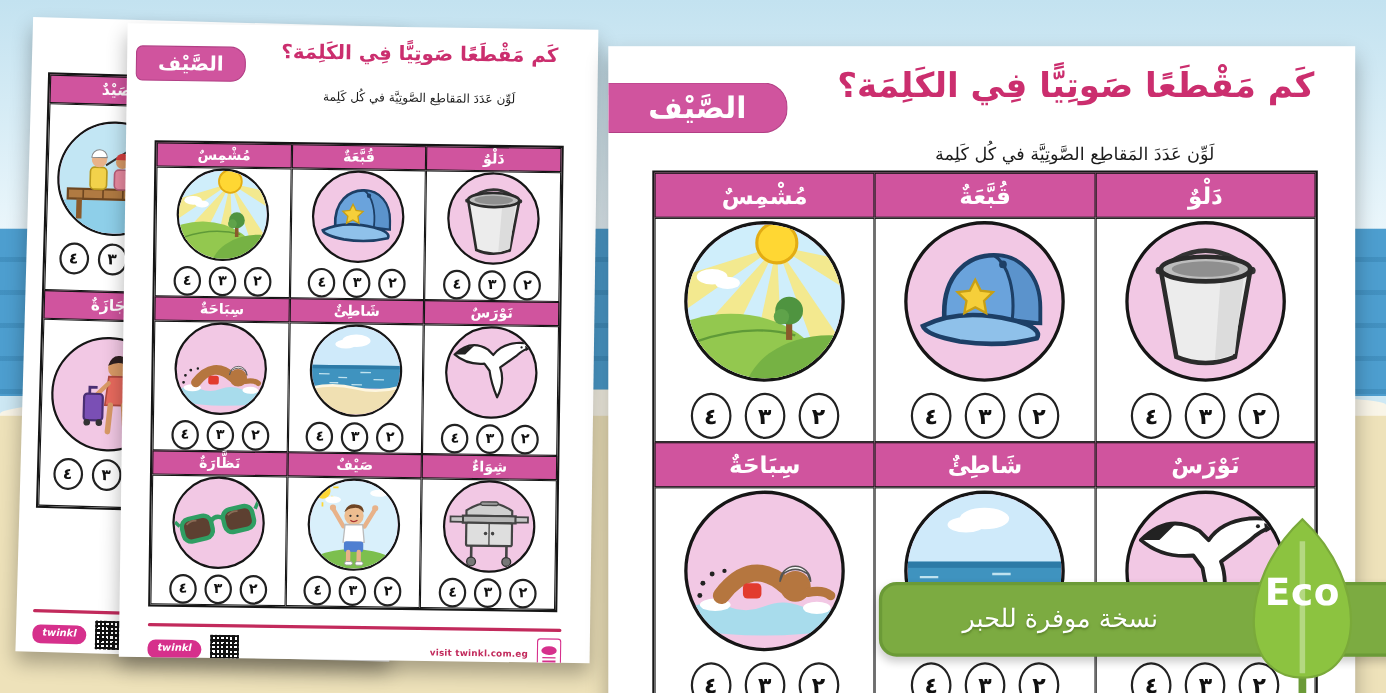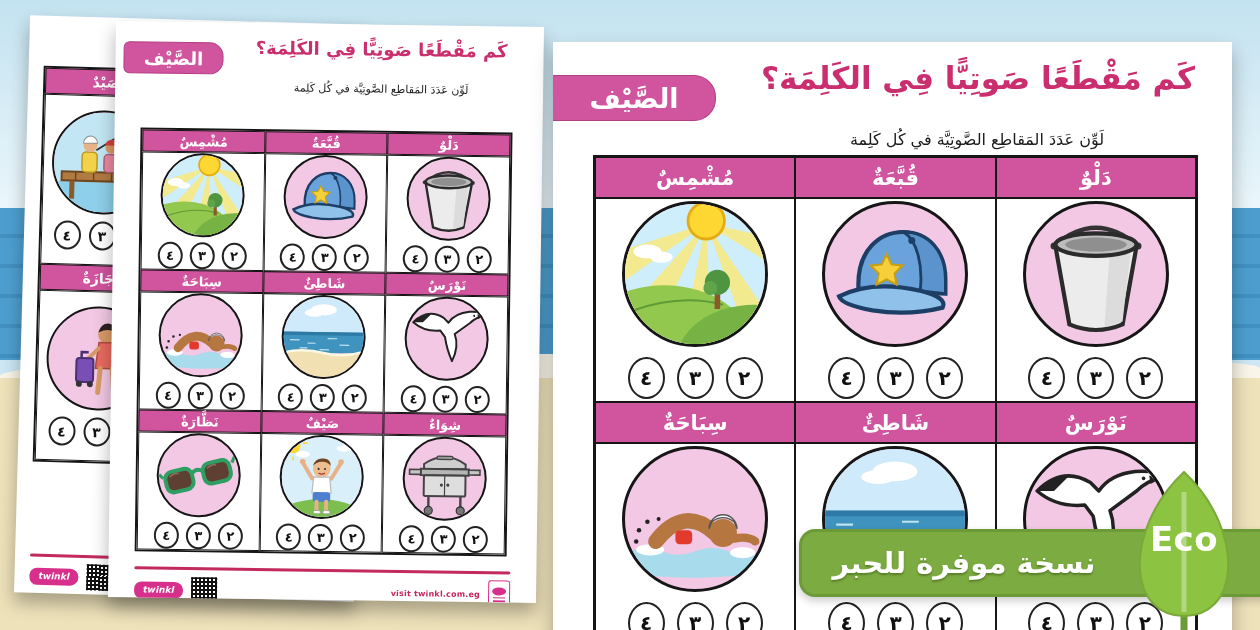--- a/index.html
+++ b/index.html
@@ -87,21 +87,21 @@
   .mini-badge{width:22px;height:28px;background:#fff;border:1px solid #d6308c;border-radius:3px;
        display:flex;flex-direction:column;align-items:center;justify-content:center;gap:2px;}
   .mini-blob{width:14px;height:8px;background:#d6308c;border-radius:50%;}
   .mini-line{width:12px;height:1.5px;background:#d6308c;}
 
   
   #eco-banner{position:absolute;left:799px;top:529px;width:470px;height:68px;z-index:40;
        background:#7cab41;border:3px solid #6b9a37;border-radius:16px 0 0 16px;
        display:flex;align-items:center;justify-content:center;
        padding-right:140px;box-shadow:0 4px 8px rgba(0,0,0,.20);}
-  #eco-banner .txt{color:#fff;font-size:29px;font-weight:bold;
+  #eco-banner .txt{color:#fff;font-size:23px;font-weight:normal;
        text-shadow:0 2px 2px rgba(60,90,20,.5);white-space:nowrap;}
   #eco-leaf{position:absolute;left:1124px;top:466px;width:120px;height:175px;z-index:45;}
   #eco-leaf svg{position:absolute;inset:0;width:100%;height:100%;}
   .eco-label{position:absolute;left:0;right:0;top:56px;text-align:center;color:#fff;
        font-size:34px;font-weight:800;line-height:1;letter-spacing:.5px;}
 </style>
 </head>
 <body>
 
 <div id="stage">

